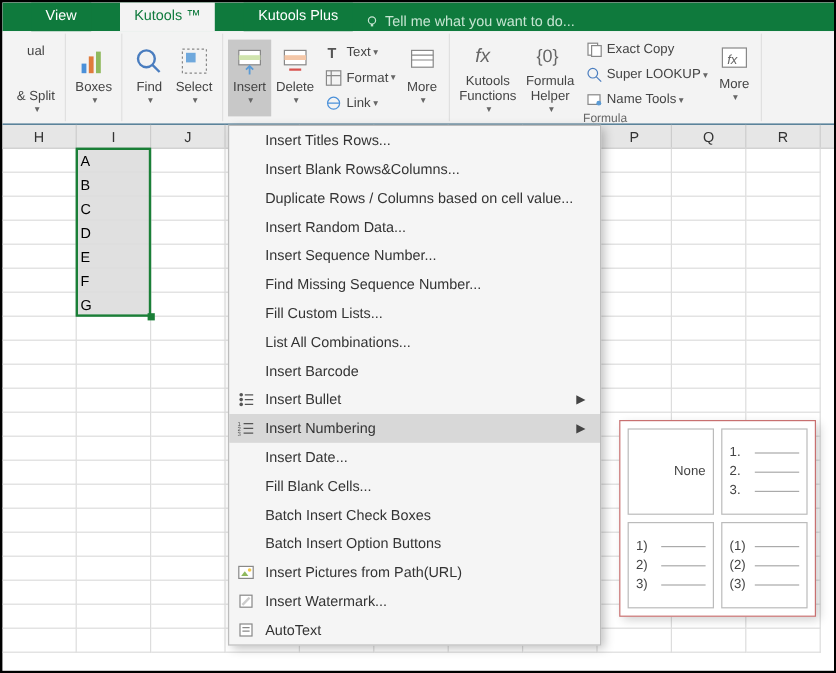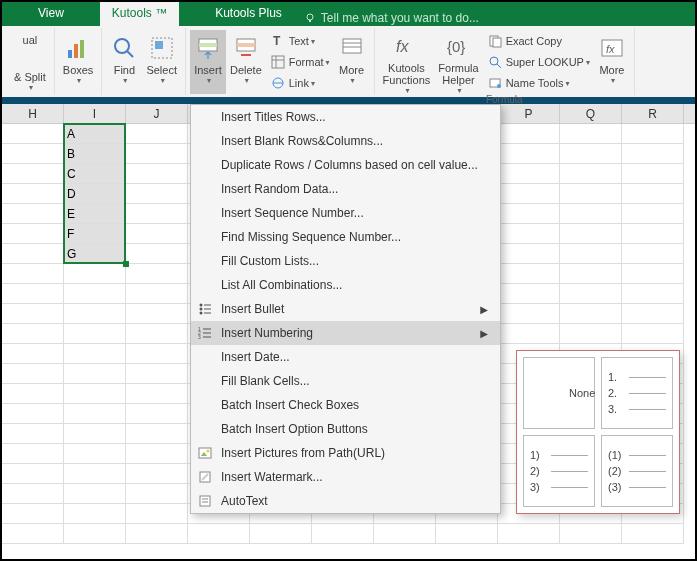--- a/index.html
+++ b/index.html
@@ -6,21 +6,21 @@
 body { background: #fff; width: 697px; height: 561px; overflow: hidden; position: relative; border: 2px solid #000; }
 
 
 .tab-bar { background: #0f7a3d; height: 24px; display: flex; align-items: stretch; color: #fff; font-size: 12px; }
 .tab { padding: 4px 12px; cursor: pointer; background: #0f7a3d; color: #fff; margin-left: 24px; }
 .tab.active { background: #f3f3f3; color: #0f7a3d; }
 .tell-me { display: flex; align-items: center; padding: 16px 10px; color: #c6e5d2; font-size: 12px; }
 .tell-me .bulb { margin-right: 5px; }
 
 
-.ribbon { background: #f3f3f3; height: 78px; border-bottom: 7px solid #0c4a6e; display: flex; padding: 2px 4px; }
+.ribbon { background: #f3f3f3; height: 78px; border-bottom: 1px solid #0c4a6e; display: flex; padding: 2px 4px; }
 .group { display: flex; flex-direction: column; align-items: center; border-right: 1px solid #e0e0e0; padding: 2px 4px; position: relative; }
 .group-content { display: flex; flex: 1; align-items: center; }
 .group-label { font-size: 10px; color: #666; text-align: center; margin-top: auto; }
 .btn { display: flex; flex-direction: column; align-items: center; justify-content: center; padding: 2px 4px; font-size: 11px; color: #444; cursor: pointer; text-align: center; }
 .btn-lg { height: 64px; justify-content: flex-start; padding-top: 4px; }
 .btn-lg .icon { width: 28px; height: 28px; margin-bottom: 2px; display: flex; align-items: center; justify-content: center; }
 .btn.highlighted { background: #c8c8c8; }
 .small-btns { display: flex; flex-direction: column; gap: 1px; }
 .btn-sm { display: flex; align-items: center; font-size: 11px; color: #444; padding: 2px 4px; cursor: pointer; white-space: nowrap; }
 .btn-sm .icon { width: 16px; height: 16px; margin-right: 3px; display: inline-flex; align-items: center; justify-content: center; }
@@ -41,21 +41,21 @@
 
 .dropdown { position: absolute; background: #f5f5f5; border: 1px solid #bcbcbc; box-shadow: 3px 3px 8px rgba(0,0,0,0.25); font-size: 12px; color: #333; z-index: 10; }
 .dd-item { display: flex; align-items: center; padding: 5px 12px 5px 30px; cursor: pointer; position: relative; }
 .dd-item:hover, .dd-item.hovered { background: #d8d8d8; }
 .dd-item .dd-icon { position: absolute; left: 6px; width: 16px; height: 16px; display: flex; align-items: center; justify-content: center; }
 .dd-item .arrow { margin-left: auto; font-size: 10px; color: #444; }
 
 
 .submenu { position: absolute; background: #fff; border: 1px solid #c87070; box-shadow: 3px 3px 8px rgba(0,0,0,0.2); padding: 6px; display: grid; grid-template-columns: 1fr 1fr; gap: 6px; z-index: 11; }
 .num-opt { width: 72px; height: 72px; border: 1px solid #bbb; background: #fff; display: flex; flex-direction: column; justify-content: center; align-items: stretch; padding: 6px; font-size: 11px; color: #444; cursor: pointer; }
-.num-opt.center { align-items: flex-start; padding-left: 45px; }
+.num-opt.center { align-items: flex-end; padding-left: 45px; }
 .num-line { display: flex; align-items: center; margin: 2px 0; }
 .num-line .lbl { width: 18px; }
 .num-line .bar { flex: 1; height: 1px; background: #aaa; margin-left: 3px; }
 
 svg { display: block; }
 </style>
 </head>
 <body>
 
 <div class="tab-bar">
@@ -571,20 +571,23 @@
   <div class="dd-item">
       <span>Find Missing Sequence Number...</span>
     </div>
   <div class="dd-item">
       <span>Fill Custom Lists...</span>
     </div>
   <div class="dd-item">
       <span>List All Combinations...</span>
     </div>
   <div class="dd-item">
+      <span>Insert Barcode</span>
+    </div>
+  <div class="dd-item">
     <span class="dd-icon">
         <svg width="14" height="14">
           <circle cx="3" cy="3" r="1.5" fill="#555"></circle>
           <line x1="6" y1="3" x2="13" y2="3" stroke="#555"></line>
           <circle cx="3" cy="7" r="1.5" fill="#555"></circle>
           <line x1="6" y1="7" x2="13" y2="7" stroke="#555"></line>
           <circle cx="3" cy="11" r="1.5" fill="#555"></circle>
           <line x1="6" y1="11" x2="13" y2="11" stroke="#555"></line>
         </svg>
       </span>

